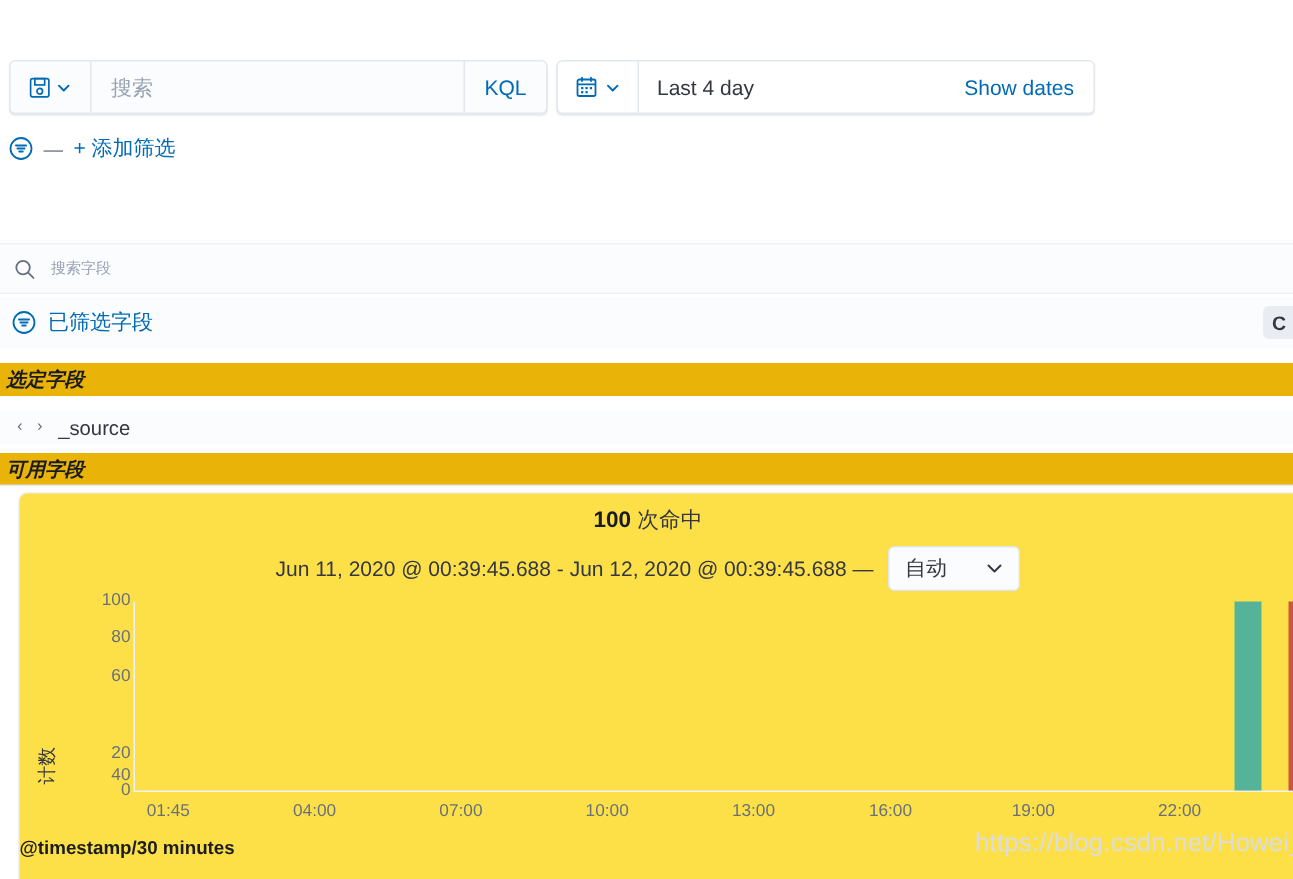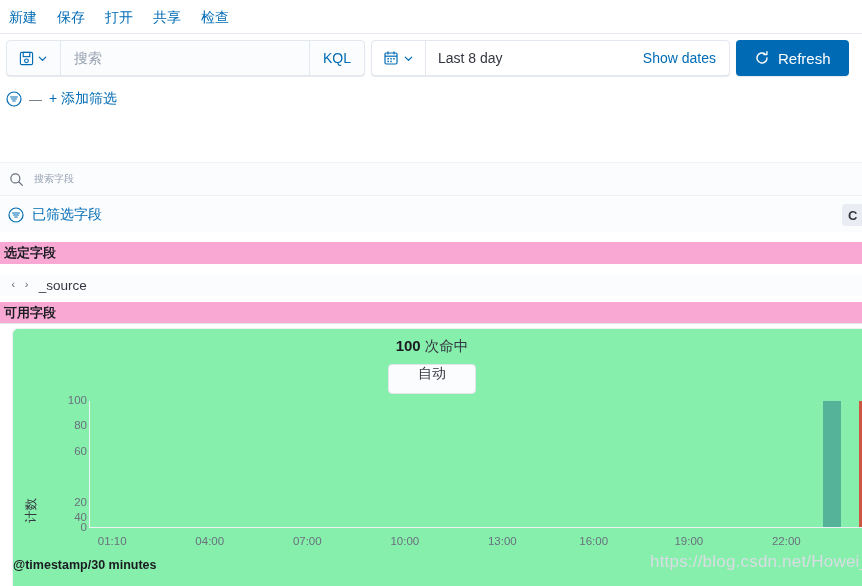--- a/index.html
+++ b/index.html
@@ -116,21 +116,22 @@
     background: #e9edf3; border-radius: 4px; display: flex; align-items: center;
     justify-content: flex-start; padding-left: 6px; cursor: pointer;
   }
   .edge-btn-glyph { font-size: 13px; color: #343741; font-weight: bold; }
 
   
   .group-head {
     position: absolute; left: 0; width: 862px; height: 22px;
     font-size: 13px; font-weight: bold; color: #1a1c21;
     padding-left: 4px; display: flex; align-items: center;
-    background: #f9a8d4;
+    background: #eab308;
+    font-style: italic;
   }
   #grp-selected { top: 242px; }
   #grp-available { top: 302px; }
   .field-row {
     position: absolute; left: 0; width: 862px; height: 22px;
     display: flex; align-items: center; gap: 9px; padding-left: 10px;
     background: #fbfcfd; cursor: pointer;
   }
   #field-source { top: 274px; }
   .field-type-ico { font-size: 11px; color: #69707d; font-family: "Liberation Mono", monospace; }
@@ -141,41 +142,40 @@
     background: #fbfcfd; z-index: -1;
   }
   .sidebar-divider {
     position: absolute; left: 0; top: 323px; width: 862px; height: 1px;
     background: #e3e8ee;
   }
 
   
   .chart-panel {
     position: absolute; left: 12px; top: 328px; width: 850px; height: 258px;
-    background: #86efac;
+    background: #fde047;
     border: 1px solid #eef1f6; border-right: none; border-bottom: none;
     border-radius: 6px 0 0 0;
   }
   .hits-line {
     position: absolute; left: 0; top: 8px; width: 838px;
     text-align: center; font-size: 15px; color: #343741;
   }
   .hits-count { font-weight: bold; font-size: 15px; color: #1a1c21; }
   .hits-label { font-size: 14.5px; }
   .range-line {
     position: absolute; left: 0; top: 35px; width: 838px;
     display: flex; align-items: center; justify-content: center; gap: 10px;
   }
   .range-text { font-size: 14px; color: #343741; white-space: nowrap; }
   .interval-select {
     height: 30px; min-width: 88px; border: 1px solid #e0e5ee; border-radius: 4px;
     background: #fbfcfd; display: flex; align-items: center; justify-content: space-between;
     padding: 0 10px; gap: 14px; cursor: pointer;
     box-shadow: 0 1px 1px -1px rgba(152,162,179,.2);
-    flex-direction: column;
   }
   .interval-text { font-size: 14px; color: #343741; }
 
   
   .plot-wrap { position: absolute; left: 0; top: 66px; width: 850px; height: 190px; }
   .y-axis-title {
     position: absolute; left: 10px; top: 128px; font-size: 12.5px; color: #343741;
     transform: rotate(-90deg); transform-origin: left top; white-space: nowrap;
     font-weight: normal;
   }
@@ -209,27 +209,20 @@
     position: absolute; left: 650px; top: 552px;
     font-size: 17px; color: #d9dde3; white-space: nowrap;
     pointer-events: none; letter-spacing: .2px;
   }
 </style>
 </head>
 <body>
 
 <div id="app">
 
-  <div class="topbar">
-    <div class="topbar-item">新建</div>
-    <div class="topbar-item">保存</div>
-    <div class="topbar-item">打开</div>
-    <div class="topbar-item">共享</div>
-    <div class="topbar-item">检查</div>
-  </div>
 
   <div class="queryrow">
 
     <div class="query-input-wrap">
       <div class="saved-query-btn">
         <svg class="floppy" viewBox="0 0 16 16">
           <rect x="1.5" y="1.5" width="13" height="13" rx="1.5" fill="none" stroke="#006bb4" stroke-width="1.2"></rect>
           <rect x="4.5" y="1.5" width="7" height="4.5" fill="none" stroke="#006bb4" stroke-width="1.2"></rect>
           <circle cx="8" cy="10.5" r="2" fill="none" stroke="#006bb4" stroke-width="1.2"></circle>
         </svg>
@@ -250,31 +243,24 @@
           <rect x="4.4" y="8" width="1.5" height="1.5" fill="#006bb4"></rect>
           <rect x="7.3" y="8" width="1.5" height="1.5" fill="#006bb4"></rect>
           <rect x="10.2" y="8" width="1.5" height="1.5" fill="#006bb4"></rect>
           <rect x="4.4" y="10.7" width="1.5" height="1.5" fill="#006bb4"></rect>
           <rect x="7.3" y="10.7" width="1.5" height="1.5" fill="#006bb4"></rect>
         </svg>
         <svg class="chev" viewBox="0 0 12 12">
           <path d="M2.5 4.5 L6 8 L9.5 4.5" fill="none" stroke="#006bb4" stroke-width="1.4" stroke-linecap="round" stroke-linejoin="round"></path>
         </svg>
       </div>
-      <div class="date-text">Last 8 day</div>
+      <div class="date-text">Last 4 day</div>
       <div class="show-dates">Show dates</div>
     </div>
 
-    <div class="refresh-btn">
-      <svg class="refresh-ico" viewBox="0 0 16 16">
-        <path d="M13 8 A5 5 0 1 1 11.3 4.2" fill="none" stroke="#ffffff" stroke-width="1.4" stroke-linecap="round"></path>
-        <path d="M12.9 1.6 V4.6 H9.9" fill="none" stroke="#ffffff" stroke-width="1.4" stroke-linecap="round" stroke-linejoin="round"></path>
-      </svg>
-      <span>Refresh</span>
-    </div>
   </div>
 
   <div class="filterbar">
     <div class="filter-ico-btn">
       <svg width="16" height="16" viewBox="0 0 16 16">
         <circle cx="8" cy="8" r="7" fill="none" stroke="#006bb4" stroke-width="1.2"></circle>
         <path d="M4.6 6 H11.4 M5.6 8 H10.4 M6.8 10 H9.2" stroke="#006bb4" stroke-width="1.2" stroke-linecap="round"></path>
       </svg>
     </div>
     <span class="filter-dash">—</span>
@@ -317,20 +303,21 @@
   <div class="sidebar-divider"></div>
 
   <div class="chart-panel">
 
     <div class="hits-line">
       <span class="hits-count">100</span>
       <span class="hits-label">次命中</span>
     </div>
 
     <div class="range-line">
+      <span class="range-text">Jun 11, 2020 @ 00:39:45.688 - Jun 12, 2020 @ 00:39:45.688 —</span>
       <div class="interval-select">
         <span class="interval-text">自动</span>
         <svg width="12" height="12" viewBox="0 0 12 12">
           <path d="M2 4 L6 8 L10 4" fill="none" stroke="#343741" stroke-width="1.3" stroke-linecap="round" stroke-linejoin="round"></path>
         </svg>
       </div>
     </div>
 
     <div class="plot-wrap">
       <div class="y-axis-title">计数</div>
@@ -340,21 +327,21 @@
           <div class="y-tick" style="top: 49.8px;">60</div>
           <div class="y-tick" style="top: 75.2px; margin-top: 41px;">40</div>
           <div class="y-tick" style="top: 100.6px;">20</div>
           <div class="y-tick" style="top: 126px;">0</div>
         </div>
       <div class="plot-area" id="plot-area">
           <div class="bar" style="left: 94.8%; width: 2.4%; height: 100%; background: rgb(84, 179, 153);"></div>
           <div class="now-line" style="left: 99.5%; background: rgb(204, 86, 66);"></div>
         </div>
       <div class="x-ticks" id="x-ticks">
-          <div class="x-tick" style="left: 3%;">01:10</div>
+          <div class="x-tick" style="left: 3%;">01:45</div>
           <div class="x-tick" style="left: 15.6%;">04:00</div>
           <div class="x-tick" style="left: 28.2%;">07:00</div>
           <div class="x-tick" style="left: 40.8%;">10:00</div>
           <div class="x-tick" style="left: 53.4%;">13:00</div>
           <div class="x-tick" style="left: 65.2%;">16:00</div>
           <div class="x-tick" style="left: 77.5%;">19:00</div>
           <div class="x-tick" style="left: 90.1%;">22:00</div>
         </div>
       <div class="x-axis-title">@timestamp/30 minutes</div>
     </div>

